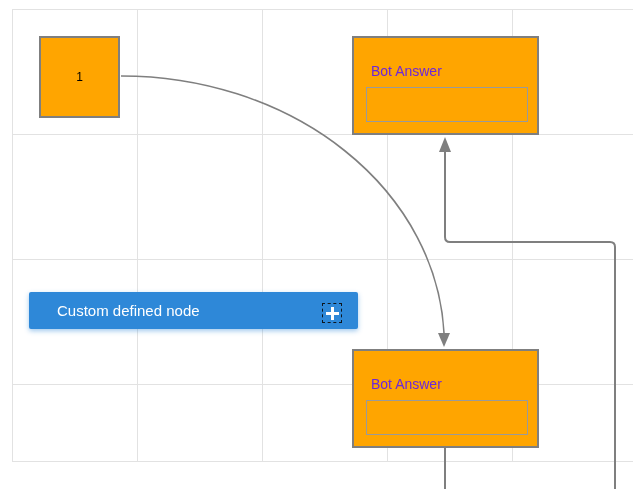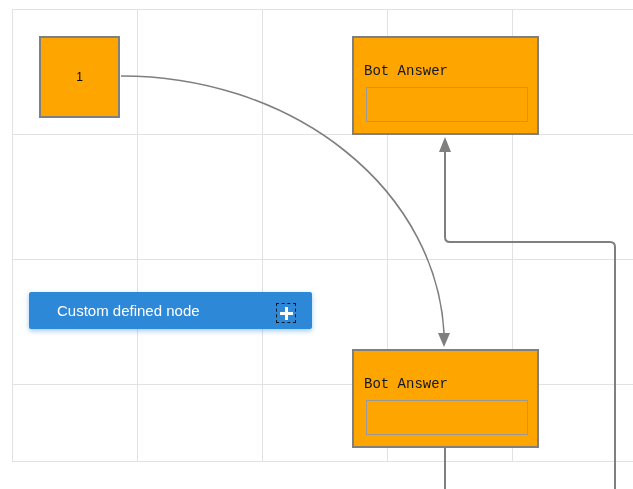--- a/index.html
+++ b/index.html
@@ -54,40 +54,39 @@
     display: flex; align-items: center; justify-content: center;
     font-size: 12px; color: #000000;
   }
   .node-bot {
     width: 187px; height: 99px;
   }
   .node-bot.top { left: 352px; top: 36px; }
   .node-bot.bottom { left: 352px; top: 349px; }
   .node-bot .node-title {
     position: absolute;
-    left: 10px; top: 25px;
+    left: 17px; top: 25px;
     font-size: 14px;
-    color: #0f172a;
+    color: #6d28d9;
     white-space: nowrap;
-    font-family: Liberation Mono, monospace;
   }
   .node-bot .answer-box {
     position: absolute;
     left: 12px; top: 49px;
     width: 162px; height: 35px;
     border: 1px solid #9a9a9a;
     box-sizing: border-box;
     background: transparent;
   }
 
   
   .palette-button {
     position: absolute;
     left: 29px; top: 292px;
-    width: 283px; height: 37px;
+    width: 329px; height: 37px;
     background: var(--accent-blue);
     border-radius: 2px;
     box-shadow: 0 2px 5px rgba(46, 136, 216, 0.45);
     display: flex;
     align-items: center;
     cursor: pointer;
   }
   .palette-button .btn-label {
     margin-left: 28px;
     color: #ffffff;

